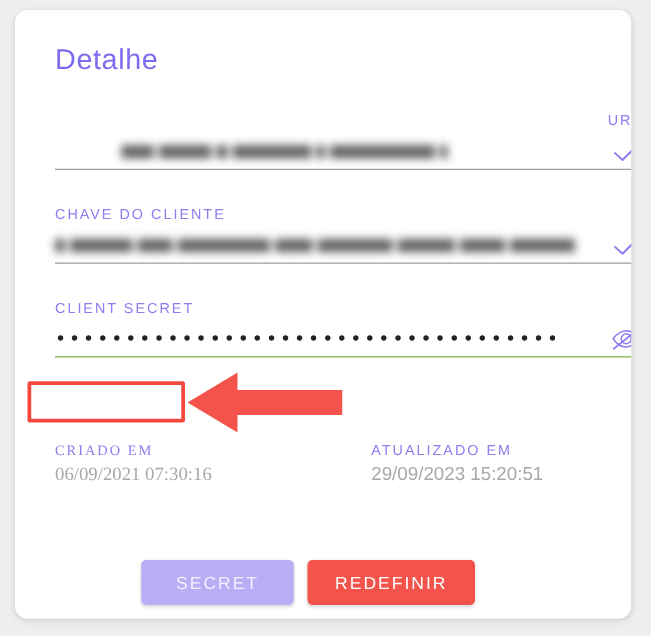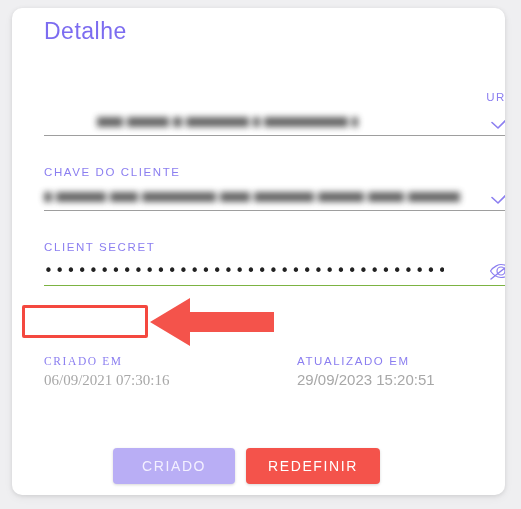--- a/index.html
+++ b/index.html
@@ -32,21 +32,21 @@
     position: absolute;
     left: 20px;
     top: 0;
     right: 12px;
     bottom: 0;
   }
 
   .page-title {
     position: absolute;
     left: 12px;
-    top: 10px;
+    top: 26px;
     font-size: 23px;
     color: #7c6cf0;
     font-weight: 400;
     letter-spacing: 0.5px;
     white-space: nowrap;
   }
 
   
   .field {
     position: absolute;
@@ -299,21 +299,21 @@
         <div class="meta-label">CRIADO EM</div>
         <div class="meta-value">06/09/2021 07:30:16</div>
       </div>
       <div class="meta-col right">
         <div class="meta-label">ATUALIZADO EM</div>
         <div class="meta-value">29/09/2023 15:20:51</div>
       </div>
     </div>
 
     <div class="actions" style="left:-20px; right:12px;">
-      <button class="btn btn-submit">CRIADO</button>
+      <button class="btn btn-submit">SECRET</button>
       <button class="btn btn-reset">REDEFINIR</button>
     </div>
 
   </div>
 </div>
 
 <div class="annot-box"></div>
 <svg class="annot-arrow" viewBox="0 0 124 52">
   <path d="M0 26 L40 2 L40 16 L124 16 L124 36 L40 36 L40 50 Z" fill="#f4534b"></path>
 </svg>

